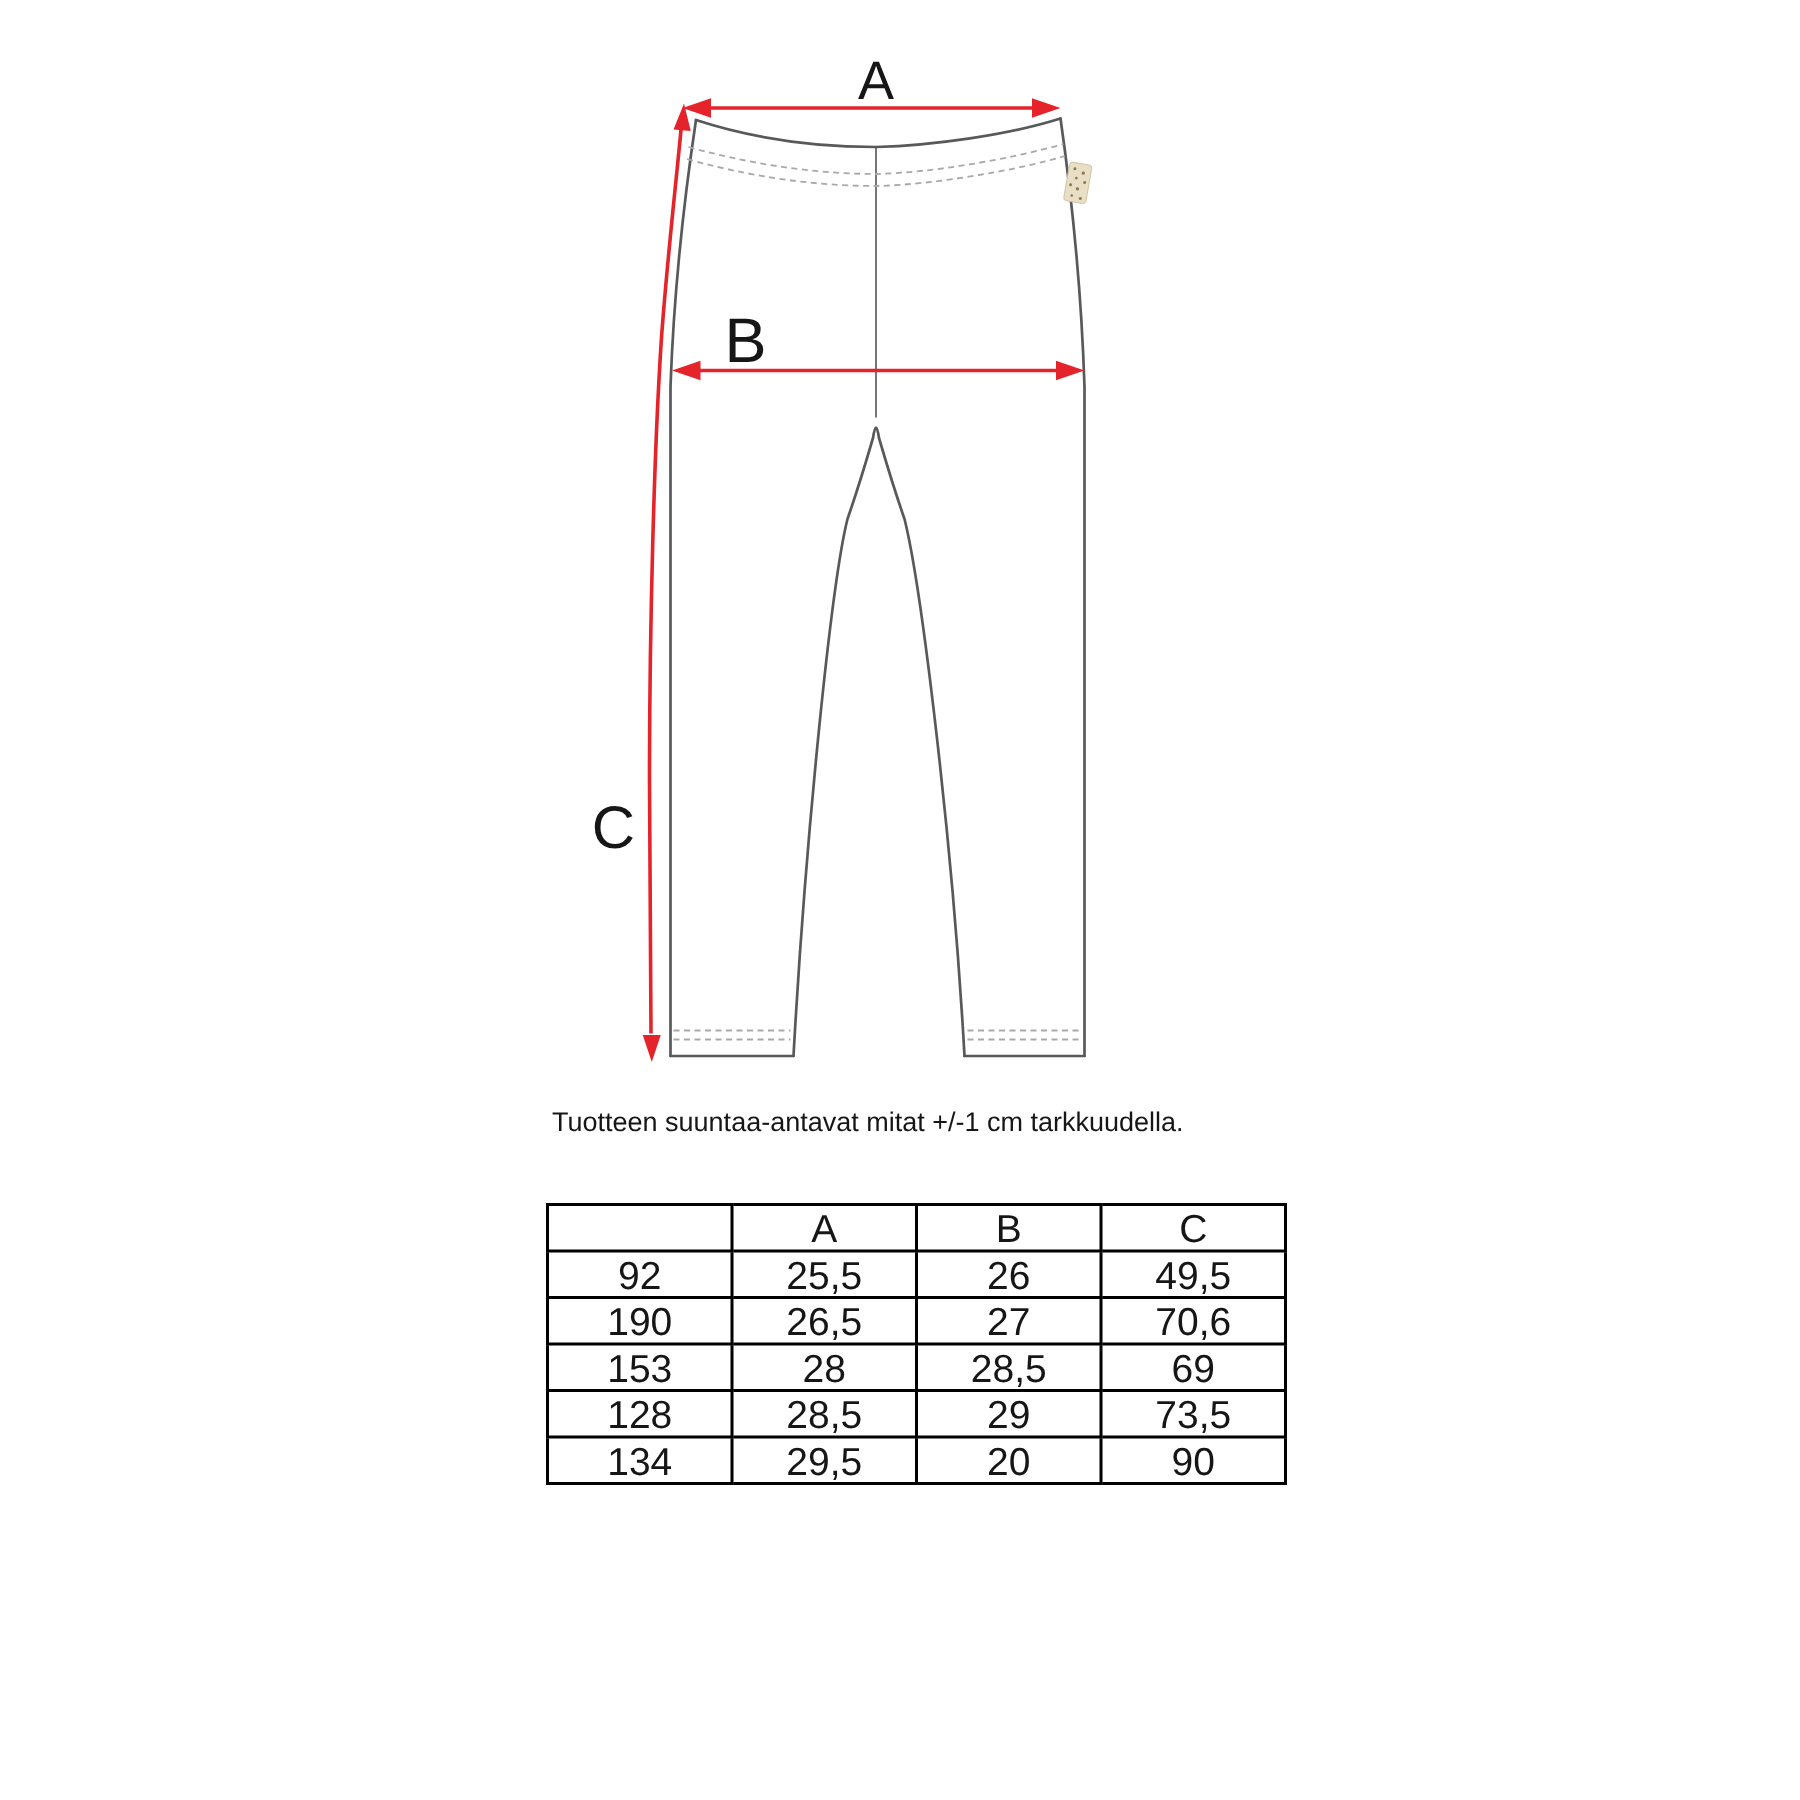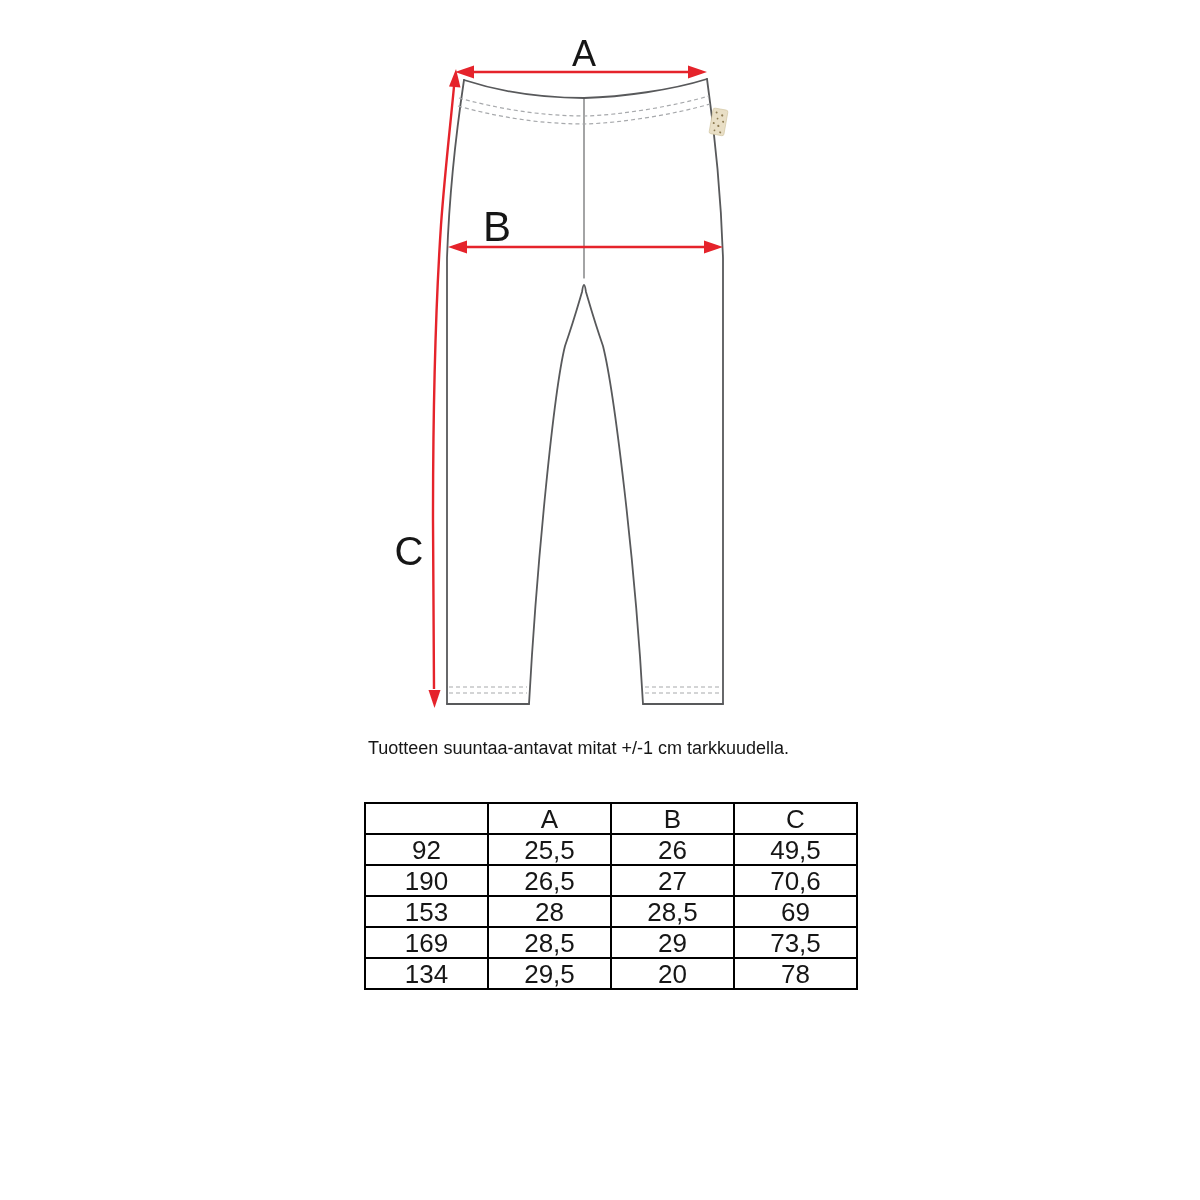--- a/index.html
+++ b/index.html
@@ -106,25 +106,25 @@
       <td>27</td>
       <td>70,6</td>
     </tr>
     <tr>
       <td>153</td>
       <td>28</td>
       <td>28,5</td>
       <td>69</td>
     </tr>
     <tr>
-      <td>169</td>
+      <td>128</td>
       <td>28,5</td>
       <td>29</td>
       <td>73,5</td>
     </tr>
     <tr>
       <td>134</td>
       <td>29,5</td>
       <td>20</td>
-      <td>78</td>
+      <td>90</td>
     </tr>
   </tbody>
 </table>
 
 </body></html>

